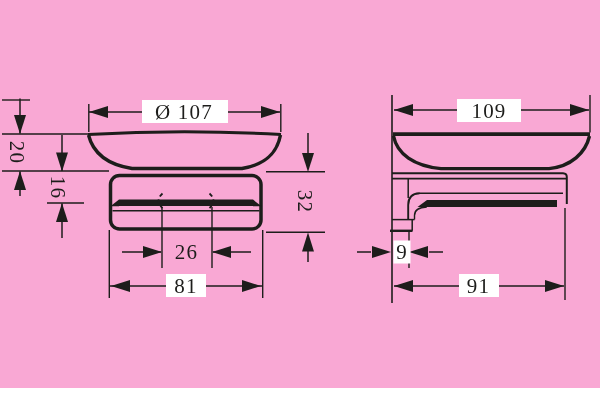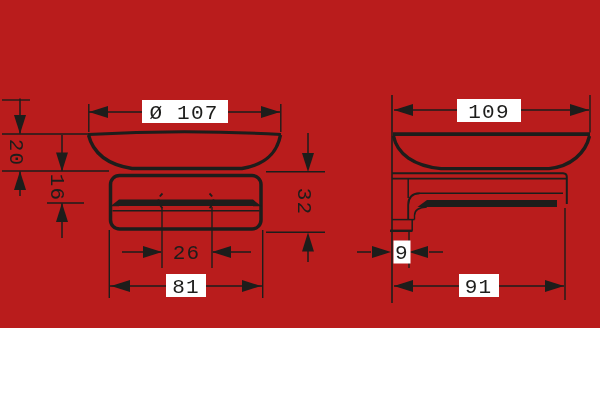--- a/index.html
+++ b/index.html
@@ -1,17 +1,17 @@
 <!DOCTYPE html>
 <html><head>
 <meta charset="utf-8">
 <style>
   html,body{margin:0;padding:0;background:#fff;}
-  .canvas{position:relative;width:600px;height:328px;background:#b91c1c;overflow:hidden;
-          font-family:Liberation Mono, monospace;}
+  .canvas{position:relative;width:600px;height:388px;background:#f9a8d4;overflow:hidden;
+          font-family:Liberation Serif, serif;}
   svg{position:absolute;left:0;top:0;}
   .dimtext{font-size:21px;letter-spacing:1.2px;fill:#1d1d1b;}
   .ln{stroke:#1d1d1b;fill:none;}
   .thin{stroke-width:1.4;}
   .med{stroke-width:1.6;}
   .dim{stroke-width:1.5;}
   .thick{stroke-width:3.4;}
   .arrow{fill:#1d1d1b;stroke:none;}
   .bg{fill:#ffffff;stroke:none;}
 </style>

